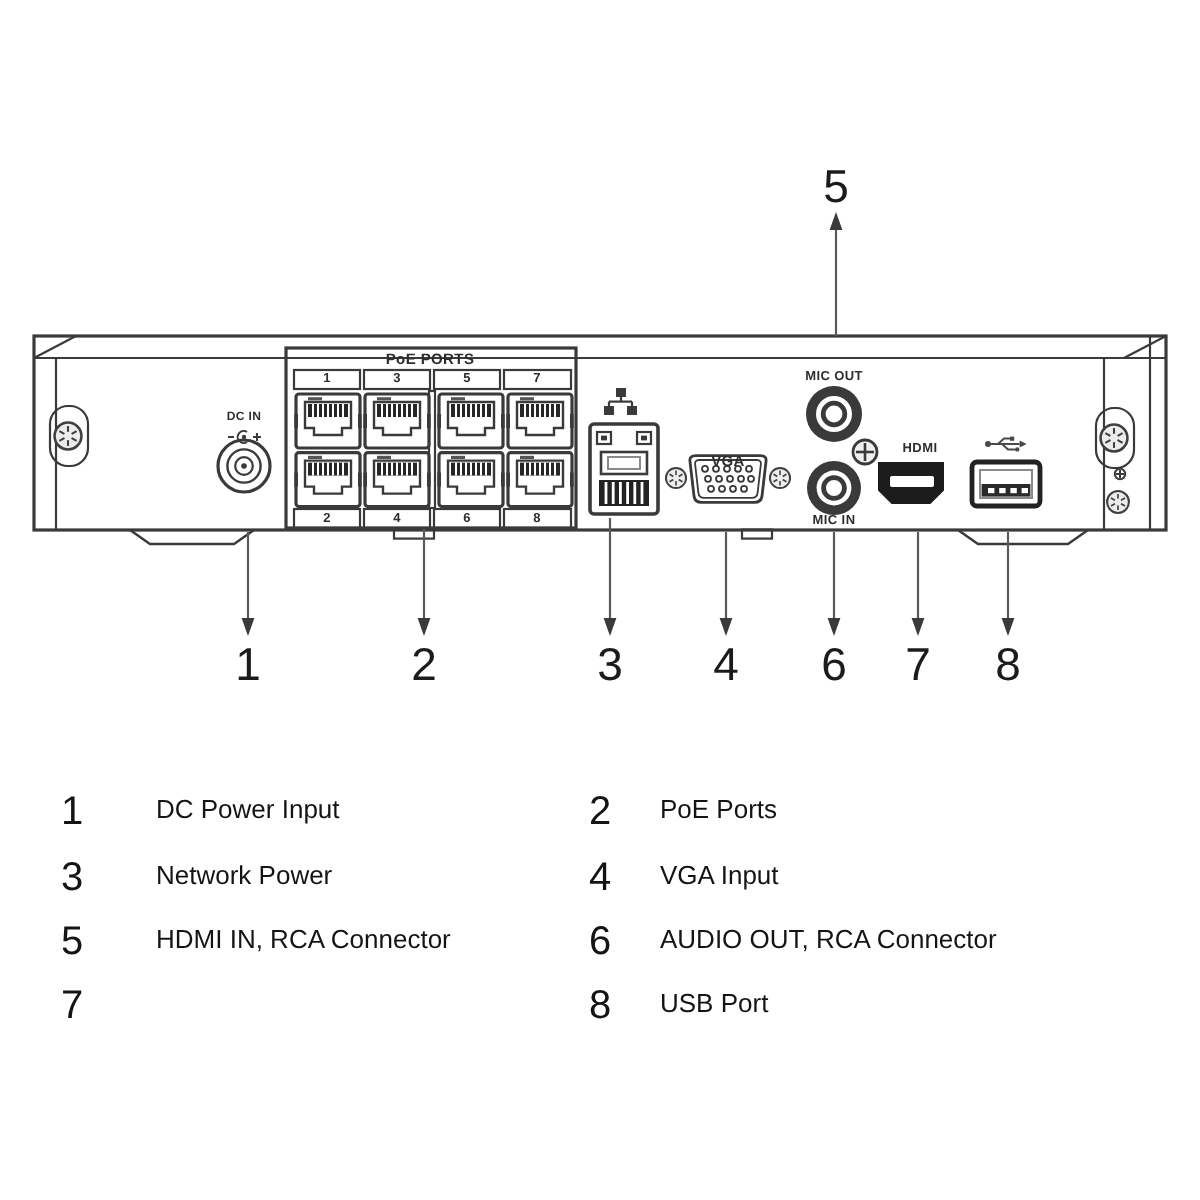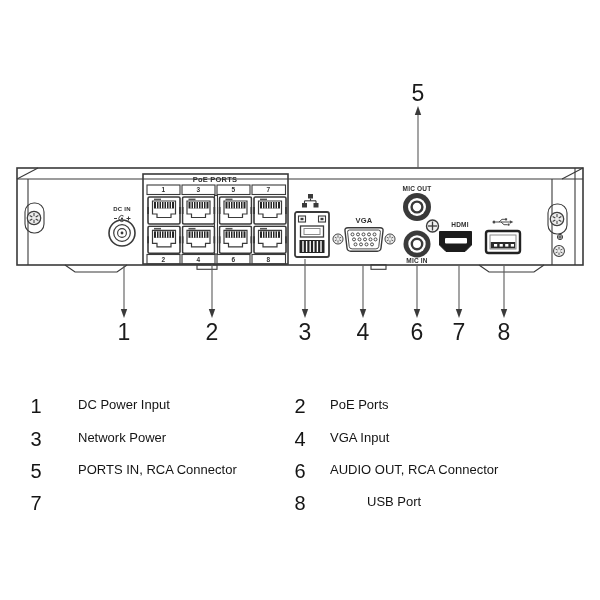--- a/index.html
+++ b/index.html
@@ -236,21 +236,21 @@
   <span class="microtxt t7" style="left:215px;top:175px;">PoE PORTS</span>
   <span class="microtxt t6" style="left:163.5px;top:186px;">1</span>
   <span class="microtxt t6" style="left:198.5px;top:186px;">3</span>
   <span class="microtxt t6" style="left:233.5px;top:186px;">5</span>
   <span class="microtxt t6" style="left:268.5px;top:186px;">7</span>
   <span class="microtxt t6" style="left:163.5px;top:255.5px;">2</span>
   <span class="microtxt t6" style="left:198.5px;top:255.5px;">4</span>
   <span class="microtxt t6" style="left:233.5px;top:255.5px;">6</span>
   <span class="microtxt t6" style="left:268.5px;top:255.5px;">8</span>
   <span class="microtxt t5" style="left:122px;top:206px;">DC IN</span>
-  <span class="microtxt t7" style="left:364px;top:216px;text-align:right;">VGA</span>
+  <span class="microtxt t7" style="left:364px;top:226px;text-align:right;">VGA</span>
   <span class="microtxt t6" style="left:417px;top:185px;">MIC OUT</span>
   <span class="microtxt t6" style="left:417px;top:257px;">MIC IN</span>
   <span class="microtxt t6" style="left:460px;top:221px;">HDMI</span>
 
   <span class="cnum" style="left:418px;top:81px;">5</span>
   <span class="cnum" style="left:124px;top:320px;">1</span>
   <span class="cnum" style="left:212px;top:320px;">2</span>
   <span class="cnum" style="left:305px;top:320px;">3</span>
   <span class="cnum" style="left:363px;top:320px;">4</span>
   <span class="cnum" style="left:417px;top:320px;">6</span>
@@ -265,24 +265,24 @@
       <span class="llab" style="left:330px;">PoE Ports</span>
     </div>
     <div class="lrow" style="top:428px;">
       <span class="lnum" style="left:24px;">3</span>
       <span class="llab" style="left:78px;">Network Power</span>
       <span class="lnum" style="left:288px;">4</span>
       <span class="llab" style="left:330px;">VGA Input</span>
     </div>
     <div class="lrow" style="top:460px;">
       <span class="lnum" style="left:24px;">5</span>
-      <span class="llab" style="left:78px;">PORTS IN, RCA Connector</span>
+      <span class="llab" style="left:78px;">HDMI IN, RCA Connector</span>
       <span class="lnum" style="left:288px;">6</span>
       <span class="llab" style="left:330px;">AUDIO OUT, RCA Connector</span>
     </div>
     <div class="lrow" style="top:492px;">
       <span class="lnum" style="left:24px;">7</span>
       <span class="lnum" style="left:288px;">8</span>
-      <span class="llab" style="left:330px;margin-left:37px;">USB Port</span>
+      <span class="llab" style="left:330px;">USB Port</span>
     </div>
   </div>
 
 </div>
 
 </body></html>

